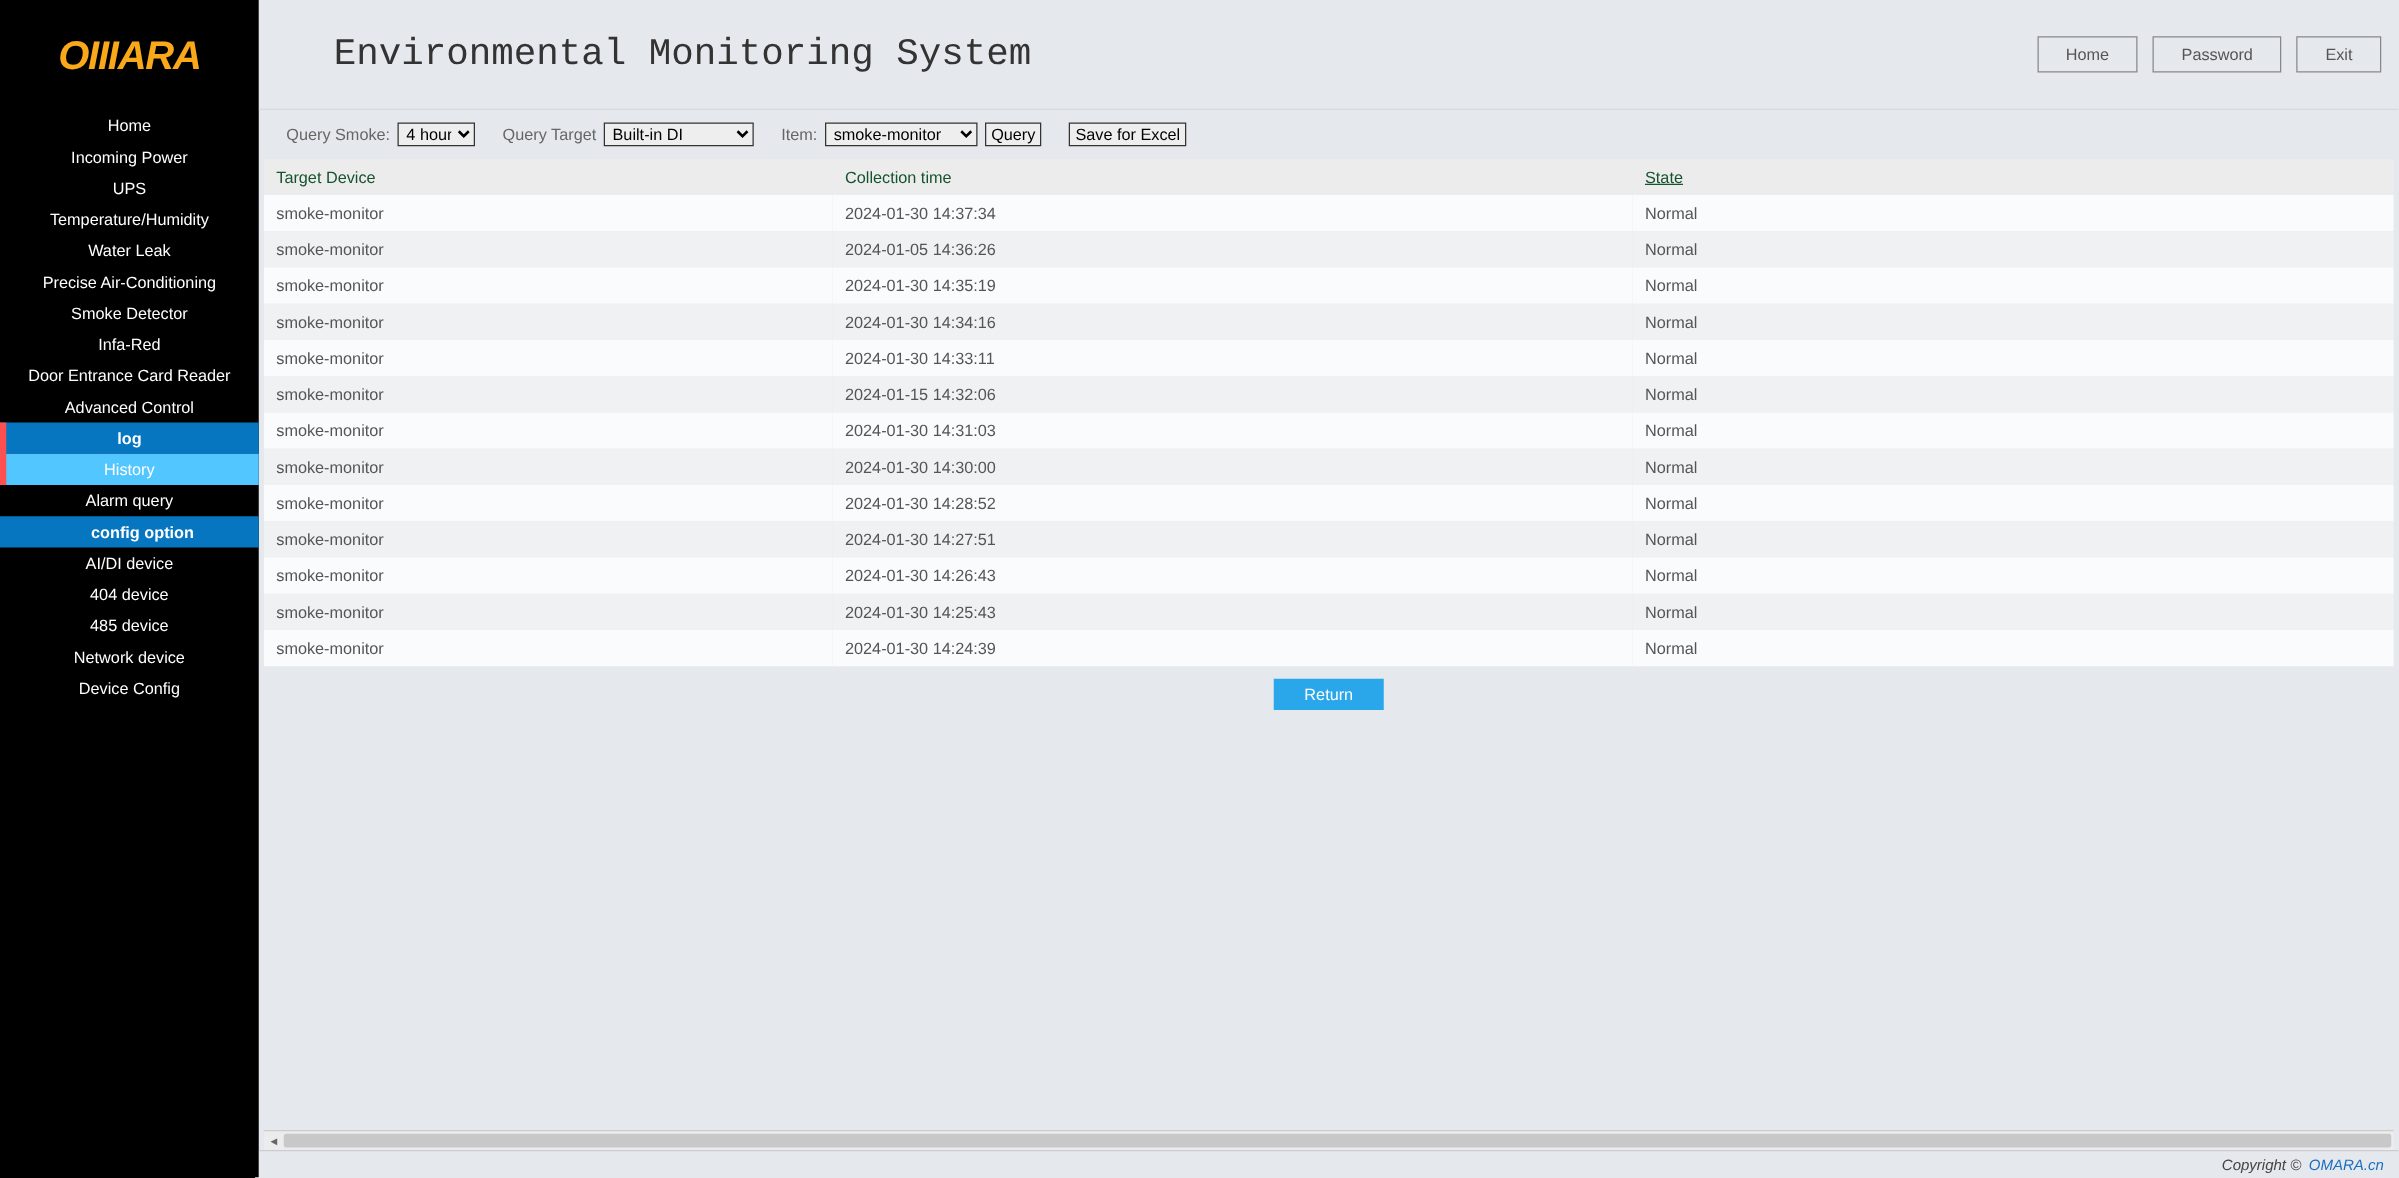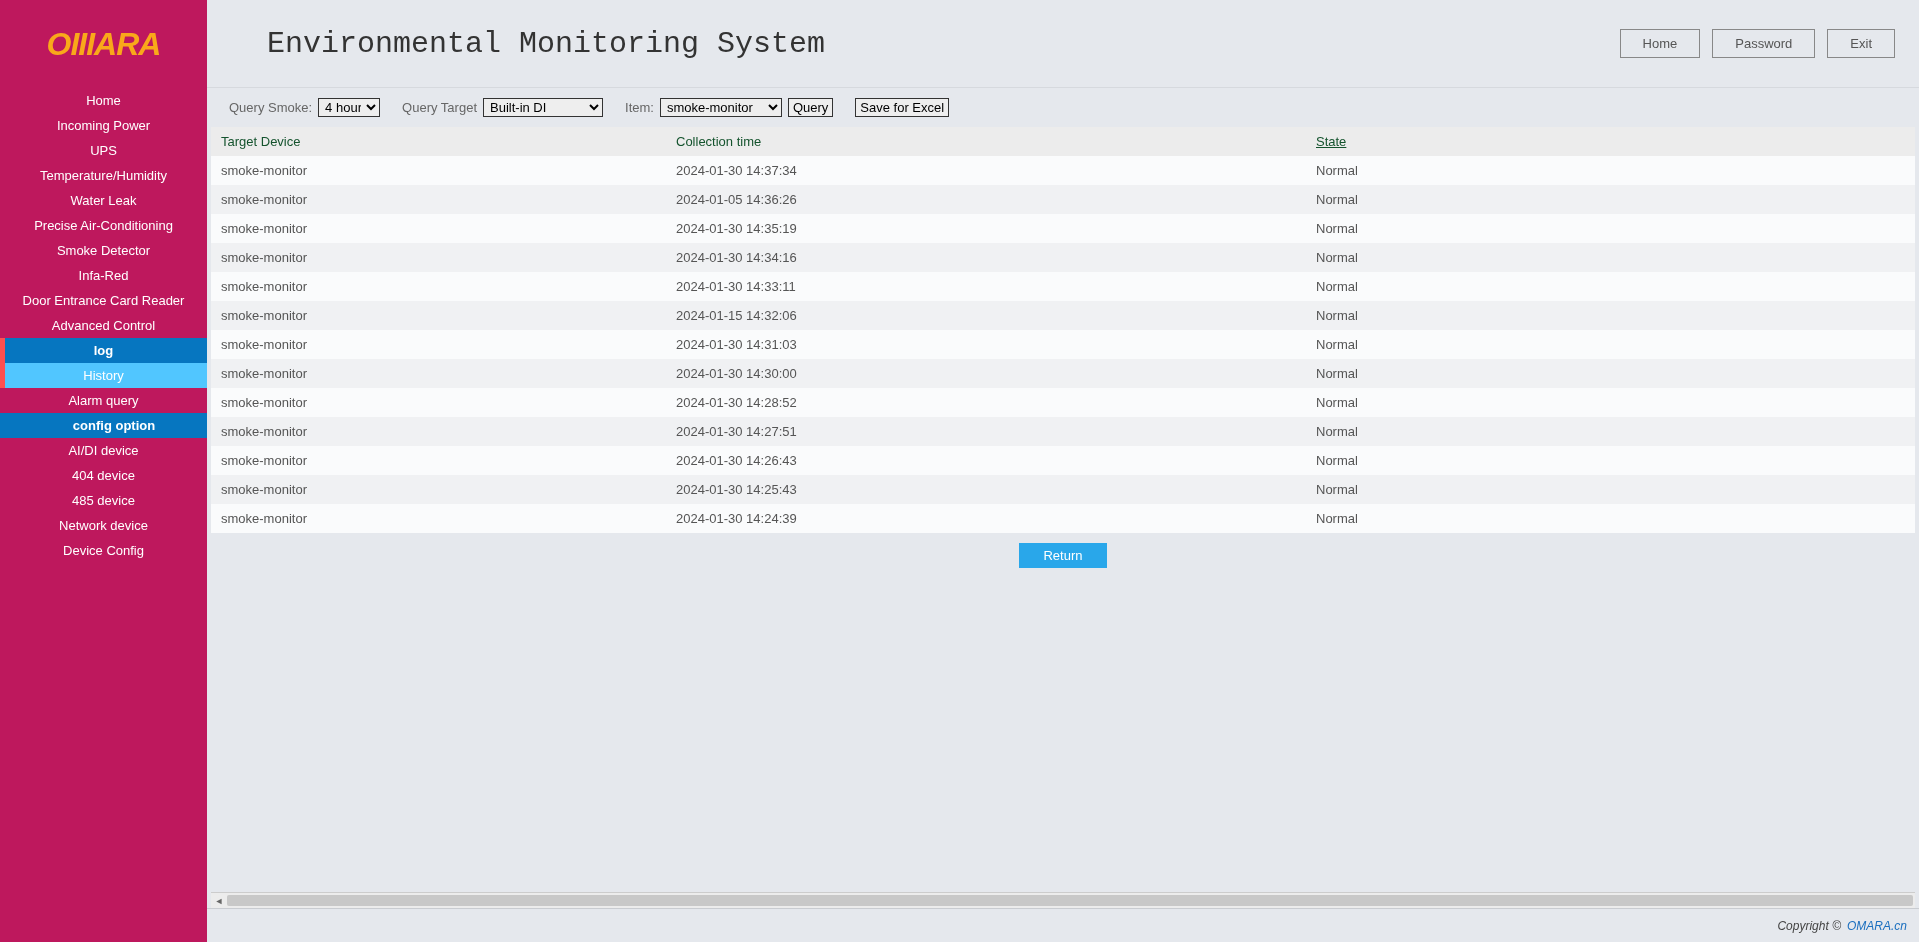--- a/index.html
+++ b/index.html
@@ -9,21 +9,21 @@
   background: #e5e8ed;
   overflow: hidden;
 }
 .app {
   display: flex;
   width: 1919px;
   height: 942px;
 }
 .sidebar {
   width: 207px;
-  background: #be185d;
+  background: #000000;
   display: flex;
   flex-direction: column;
   flex-shrink: 0;
 }
 .logo-area {
   height: 88px;
   display: flex;
   align-items: center;
   justify-content: center;
 }
@@ -77,21 +77,21 @@
   flex: 1;
   display: flex;
   flex-direction: column;
   overflow: hidden;
 }
 .header {
   height: 88px;
   background: #e5e8ed;
   display: flex;
   align-items: center;
-  padding: 0 24px 0 60px;
+  padding: 0 14px 0 60px;
   border-bottom: 1px solid #d6d9de;
 }
 .page-title {
   font-family: "Courier New", monospace;
   font-size: 30px;
   color: #333;
   flex: 1;
 }
 .header-buttons {
   display: flex;
@@ -196,21 +196,21 @@
   color: #666;
   font-size: 9px;
 }
 .hscroll-bar .thumb {
   position: absolute;
   left: 16px; right: 2px; top: 2px; bottom: 2px;
   background: #c8c8c8;
   border-radius: 2px;
 }
 .footer {
-  height: 34px;
+  height: 22px;
   background: #e5e8ed;
   border-top: 1px solid #c9ccd1;
   display: flex;
   align-items: center;
   justify-content: flex-end;
   padding: 0 12px;
   font-style: italic;
   color: #444;
   font-size: 12px;
 }

